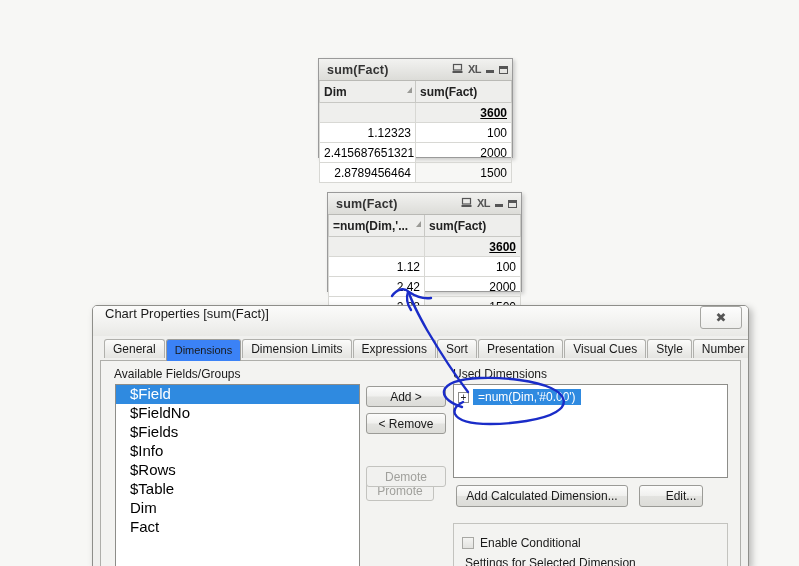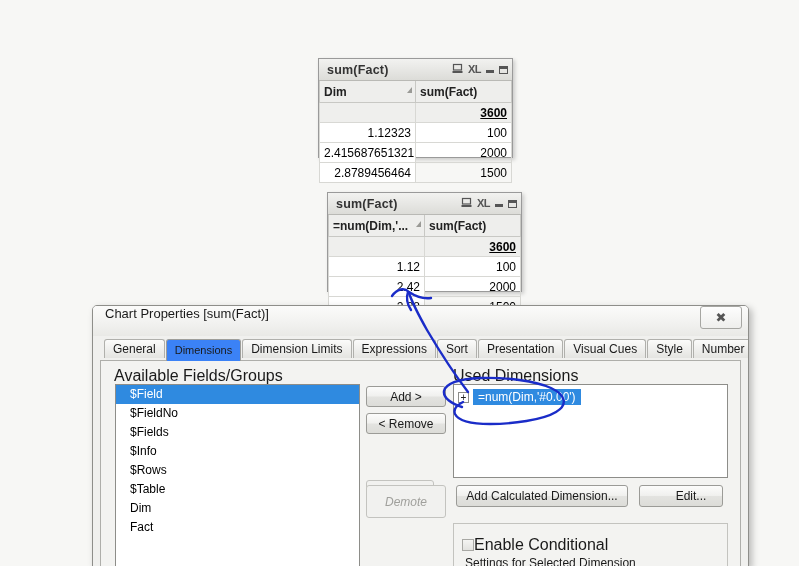--- a/index.html
+++ b/index.html
@@ -112,26 +112,26 @@
     font-size:11px;
     z-index:3;position:relative;
   }
   .tabpage{
     position:absolute;left:0;right:0;top:21px;bottom:-1px;
     background:#f3f3f1;
     border:1px solid #aeaeaa;
     box-sizing:border-box;
   }
 
-  .lbl{font-size:16px;color:#1a1a1a;}
+  .lbl{font-size:12px;color:#1a1a1a;}
   .listbox{
     background:#ffffff;border:1px solid #8d8d89;
     box-sizing:border-box;overflow:hidden;position:absolute;
   }
-  .li{font-size:12px;padding:1px 4px 1px 14px;height:17px;line-height:16px;white-space:nowrap;}
+  .li{font-size:15px;padding:1px 4px 1px 14px;height:17px;line-height:16px;white-space:nowrap;}
   .li.sel{background:#2f8ae0;color:#ffffff;}
   .vscroll{
     position:absolute;top:0;right:0;width:0px;height:100%;
   }
   .btn{
     border:1px solid #9b9b97;border-radius:3px;
     background:linear-gradient(to bottom,#fcfcfb 0%,#f0f0ee 48%,#e3e3e0 52%,#dcdcd8 100%);
     font-size:12px;color:#1a1a1a;
     display:flex;align-items:center;justify-content:center;
     box-sizing:border-box;position:absolute;
@@ -297,37 +297,37 @@
           <div class="li">$Rows</div>
           <div class="li">$Table</div>
           <div class="li">Dim</div>
           <div class="li">Fact</div>
           <div class="vscroll"></div>
         </div>
 
         <div class="btn" style="left:265px;top:25px;width:80px;height:21px;">Add &gt;</div>
         <div class="btn" style="left:265px;top:52px;width:80px;height:21px;">&lt; Remove</div>
         <div class="btn disabled" style="left:265px;top:80px;width:68px;height:21px;margin-top:39px;">Promote</div>
-        <div class="btn disabled" style="left:265px;top:124px;width:80px;height:33px;font-style:italic;">Demote</div>
+        <div class="btn disabled" style="left:265px;top:105px;width:80px;height:21px;">Demote</div>
 
         <div class="lbl" style="position:absolute;left:352px;top:6px;">Used Dimensions</div>
 
         <div class="listbox" style="left:352px;top:23px;width:275px;height:94px;">
           <div class="dimitem" style="left:4px;top:4px;">
             <span class="expander">+</span>
             <span class="dimsel">=num(Dim,'#0.00')</span>
           </div>
         </div>
 
         <div class="btn" style="left:355px;top:124px;width:172px;height:22px;">Add Calculated Dimension...</div>
-        <div class="btn" style="left:538px;top:124px;width:84px;height:22px;padding-left:20px;">Edit...</div>
+        <div class="btn" style="left:538px;top:124px;width:64px;height:22px;padding-left:20px;">Edit...</div>
 
         <div class="groupbox" style="left:352px;top:162px;width:275px;height:62px;">
           <span class="gtitle">Settings for Selected Dimension</span>
-          <div style="position:absolute;left:8px;top:12px;display:flex;align-items:center;">
+          <div style="position:absolute;left:8px;top:12px;display:flex;align-items:center;gap:6px;">
             <span class="chk"></span>
             <span class="lbl">Enable Conditional</span>
           </div>
         </div>
 
       </div>
     </div>
   </div>
 
   <svg class="annot" width="799" height="566">

